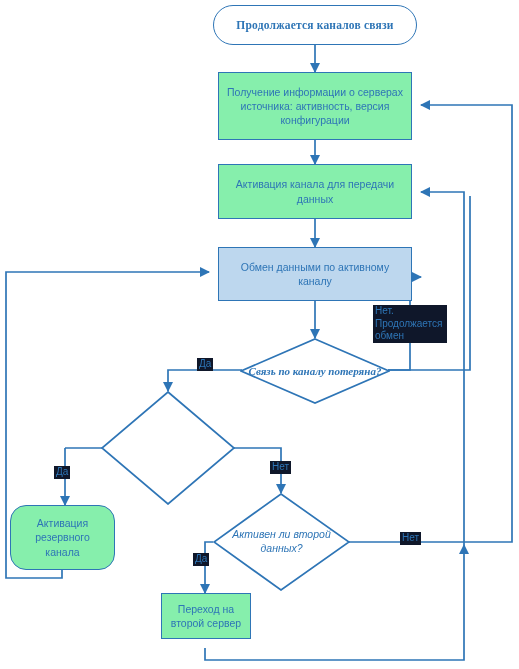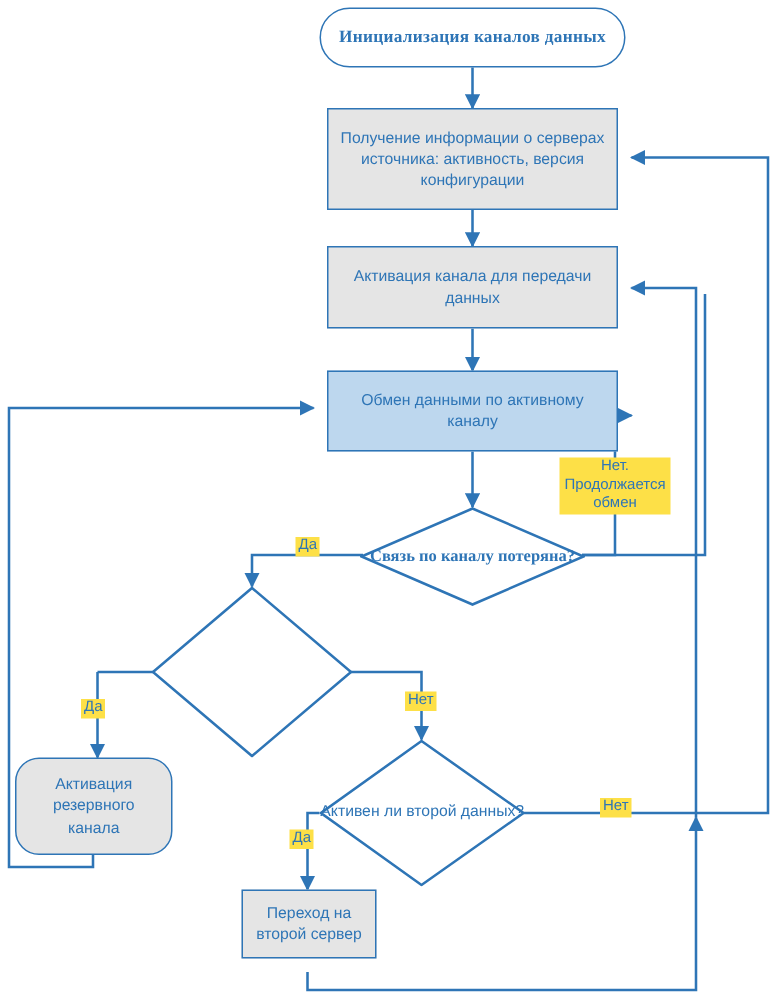--- a/index.html
+++ b/index.html
@@ -8,56 +8,57 @@
     width:519px;
     height:669px;
     background:#ffffff;
     overflow:hidden;
     font-family:"Liberation Sans", sans-serif;
   }
   #svg-layer{position:absolute;left:0;top:0;width:519px;height:669px;}
   .node{position:absolute;box-sizing:border-box;display:flex;align-items:center;justify-content:center;text-align:center;}
   .proc{
     border:1.6px solid #2E75B6;
-    background:#e5e5e5;
+    background:#86efac;
     color:#2E75B6;
     font-size:10.5px;
     line-height:1.35;
     padding:2px 6px;
   }
   .proc.filled{background:#BDD7EE;border-color:#2E75B6;}
   .terminator{
     border:1.8px solid #2E75B6;
     background:#ffffff;
     color:#2E75B6;
     border-radius:999px;
     font-family:"Liberation Serif", serif;
     font-size:11.5px;
     font-weight:600;
     letter-spacing:.2px;
     padding:2px 10px;
   }
   .diamond-label{
     position:absolute;
     color:#2E75B6;
-    text-align:right;
+    text-align:center;
     pointer-events:none;
     display:flex;align-items:center;justify-content:center;
     line-height:1.3;
+    font-style:italic;
   }
   .diamond-label.serif{font-family:"Liberation Serif", serif;font-weight:600;font-size:11px;}
   .diamond-label.sans{font-family:"Liberation Sans", sans-serif;font-size:10.5px;}
   .edge-label{
     position:absolute;
     color:#2E75B6;
     font-family:"Liberation Sans", sans-serif;
     font-size:10px;
     line-height:1.25;
-    text-align:center;
-    background:#fde047;
+    text-align:left;
+    background:#0f172a;
     padding:0 2px;
     white-space:pre-line;
   }
 </style>
 </head>
 <body>
 
 <div id="canvas">
 
   <svg id="svg-layer" viewBox="0 0 519 669" xmlns="http://www.w3.org/2000/svg">
@@ -94,21 +95,21 @@
       <path d="M 233 448 L 281 448 L 281 493" marker-end="url(#arr)"></path>
 
       <path d="M 213 542 L 205 542 L 205 593" marker-end="url(#arr)"></path>
 
       <path d="M 62 570 L 62 578 L 6 578 L 6 272 L 209 272" marker-end="url(#arr)"></path>
 
     </g>
   </svg>
 
   <div class="node terminator" style="left:213px;top:5px;width:204px;height:40px;">
-    <span>Инициализация каналов данных</span>
+    <span>Продолжается каналов связи</span>
   </div>
 
   <div class="node proc" style="left:218px;top:72px;width:194px;height:68px;">
     <span>Получение информации о серверах источника: активность, версия конфигурации</span>
   </div>
 
   <div class="node proc" style="left:218px;top:164px;width:194px;height:55px;">
     <span>Активация канала для передачи данных</span>
   </div>
 

